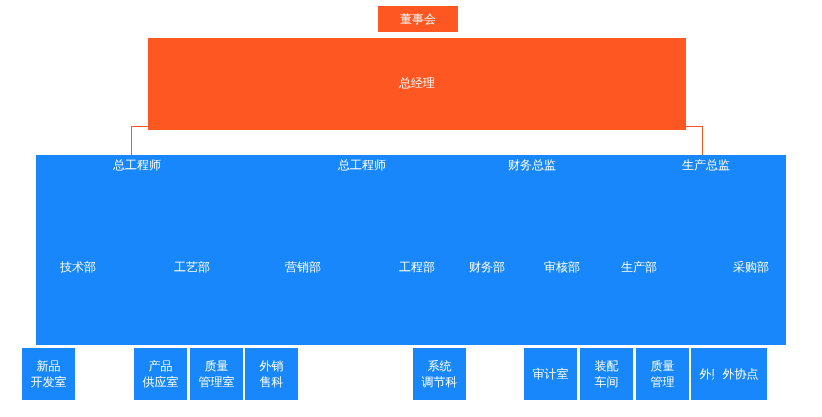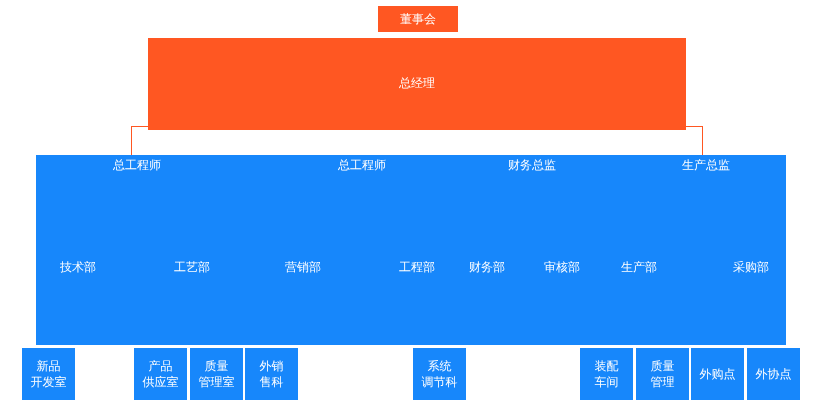--- a/index.html
+++ b/index.html
@@ -125,30 +125,34 @@
     <span>管理室</span>
   </div>
   <div class="leaf" style="left:245px">
     <span>外销</span>
     <span>售科</span>
   </div>
   <div class="leaf" style="left:413px">
     <span>系统</span>
     <span>调节科</span>
   </div>
+  <div class="leaf" style="left:524px">
+    <span>审计室</span>
+    <span></span>
+  </div>
   <div class="leaf" style="left:580px">
     <span>装配</span>
     <span>车间</span>
   </div>
   <div class="leaf" style="left:636px">
     <span>质量</span>
     <span>管理</span>
   </div>
   <div class="leaf" style="left:691px">
     <span>外购点</span>
     <span></span>
   </div>
-  <div class="leaf" style="left:747px">
+  <div class="leaf" style="left:714px">
     <span>外协点</span>
     <span></span>
   </div>
 
 </div>
 
 </body></html>

